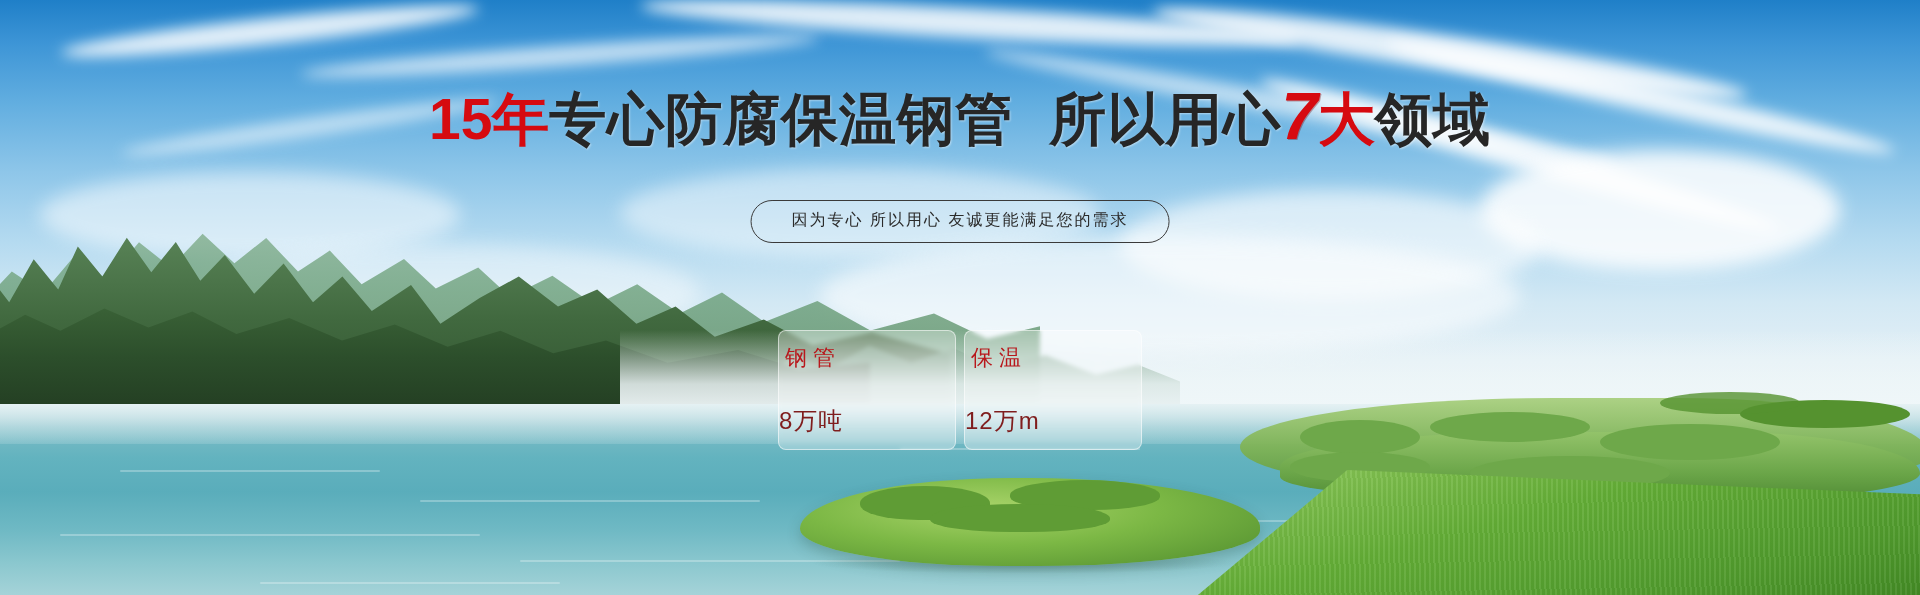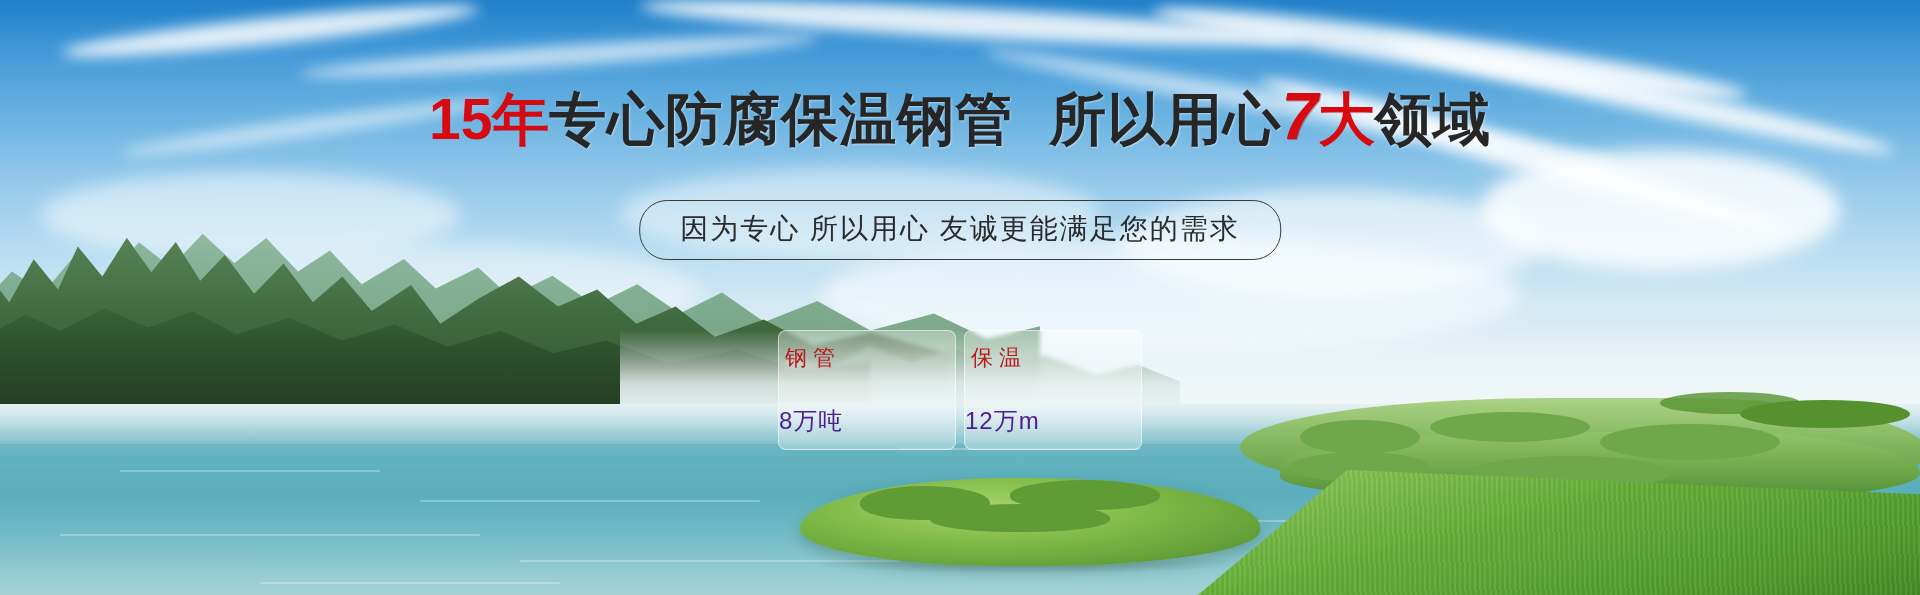--- a/index.html
+++ b/index.html
@@ -151,21 +151,21 @@
     text-shadow:1px 1px 2px rgba(255,255,255,.45);
   }
   .h-gap{display:inline-block;width:36px;}
 
   
   .pill{
     position:absolute;left:50%;top:200px;transform:translateX(-50%);
     border:1.6px solid #3a3a3a;
     border-radius:28px;
     padding:9px 40px 11px;
-    font-size:28px;
+    font-size:16px;
     color:#2b2b2b;
     letter-spacing:2px;
     white-space:nowrap;
     background:transparent;
   }
 
   
   .cards{
     position:absolute;left:50%;top:330px;transform:translateX(-50%);
     display:flex;
@@ -179,21 +179,21 @@
     backdrop-filter:blur(2px);
     display:flex;flex-direction:column;
     align-items:flex-start;justify-content:center;
     gap:14px;
   }
   .card-title{
     font-size:22px;color:#b8181c;letter-spacing:6px;
     text-indent:6px;font-weight:500;
   }
   .card-value{
-    font-size:24px;color:#4c1d95;letter-spacing:1px;font-weight:500;margin-top:18px;
+    font-size:24px;color:#7f1d1d;letter-spacing:1px;font-weight:500;margin-top:18px;
   }
   .card-value sup{font-size:14px;vertical-align:super;}
 </style>
 </head>
 <body>
 
 <div class="banner">
 
   <div class="sky"></div>
 

